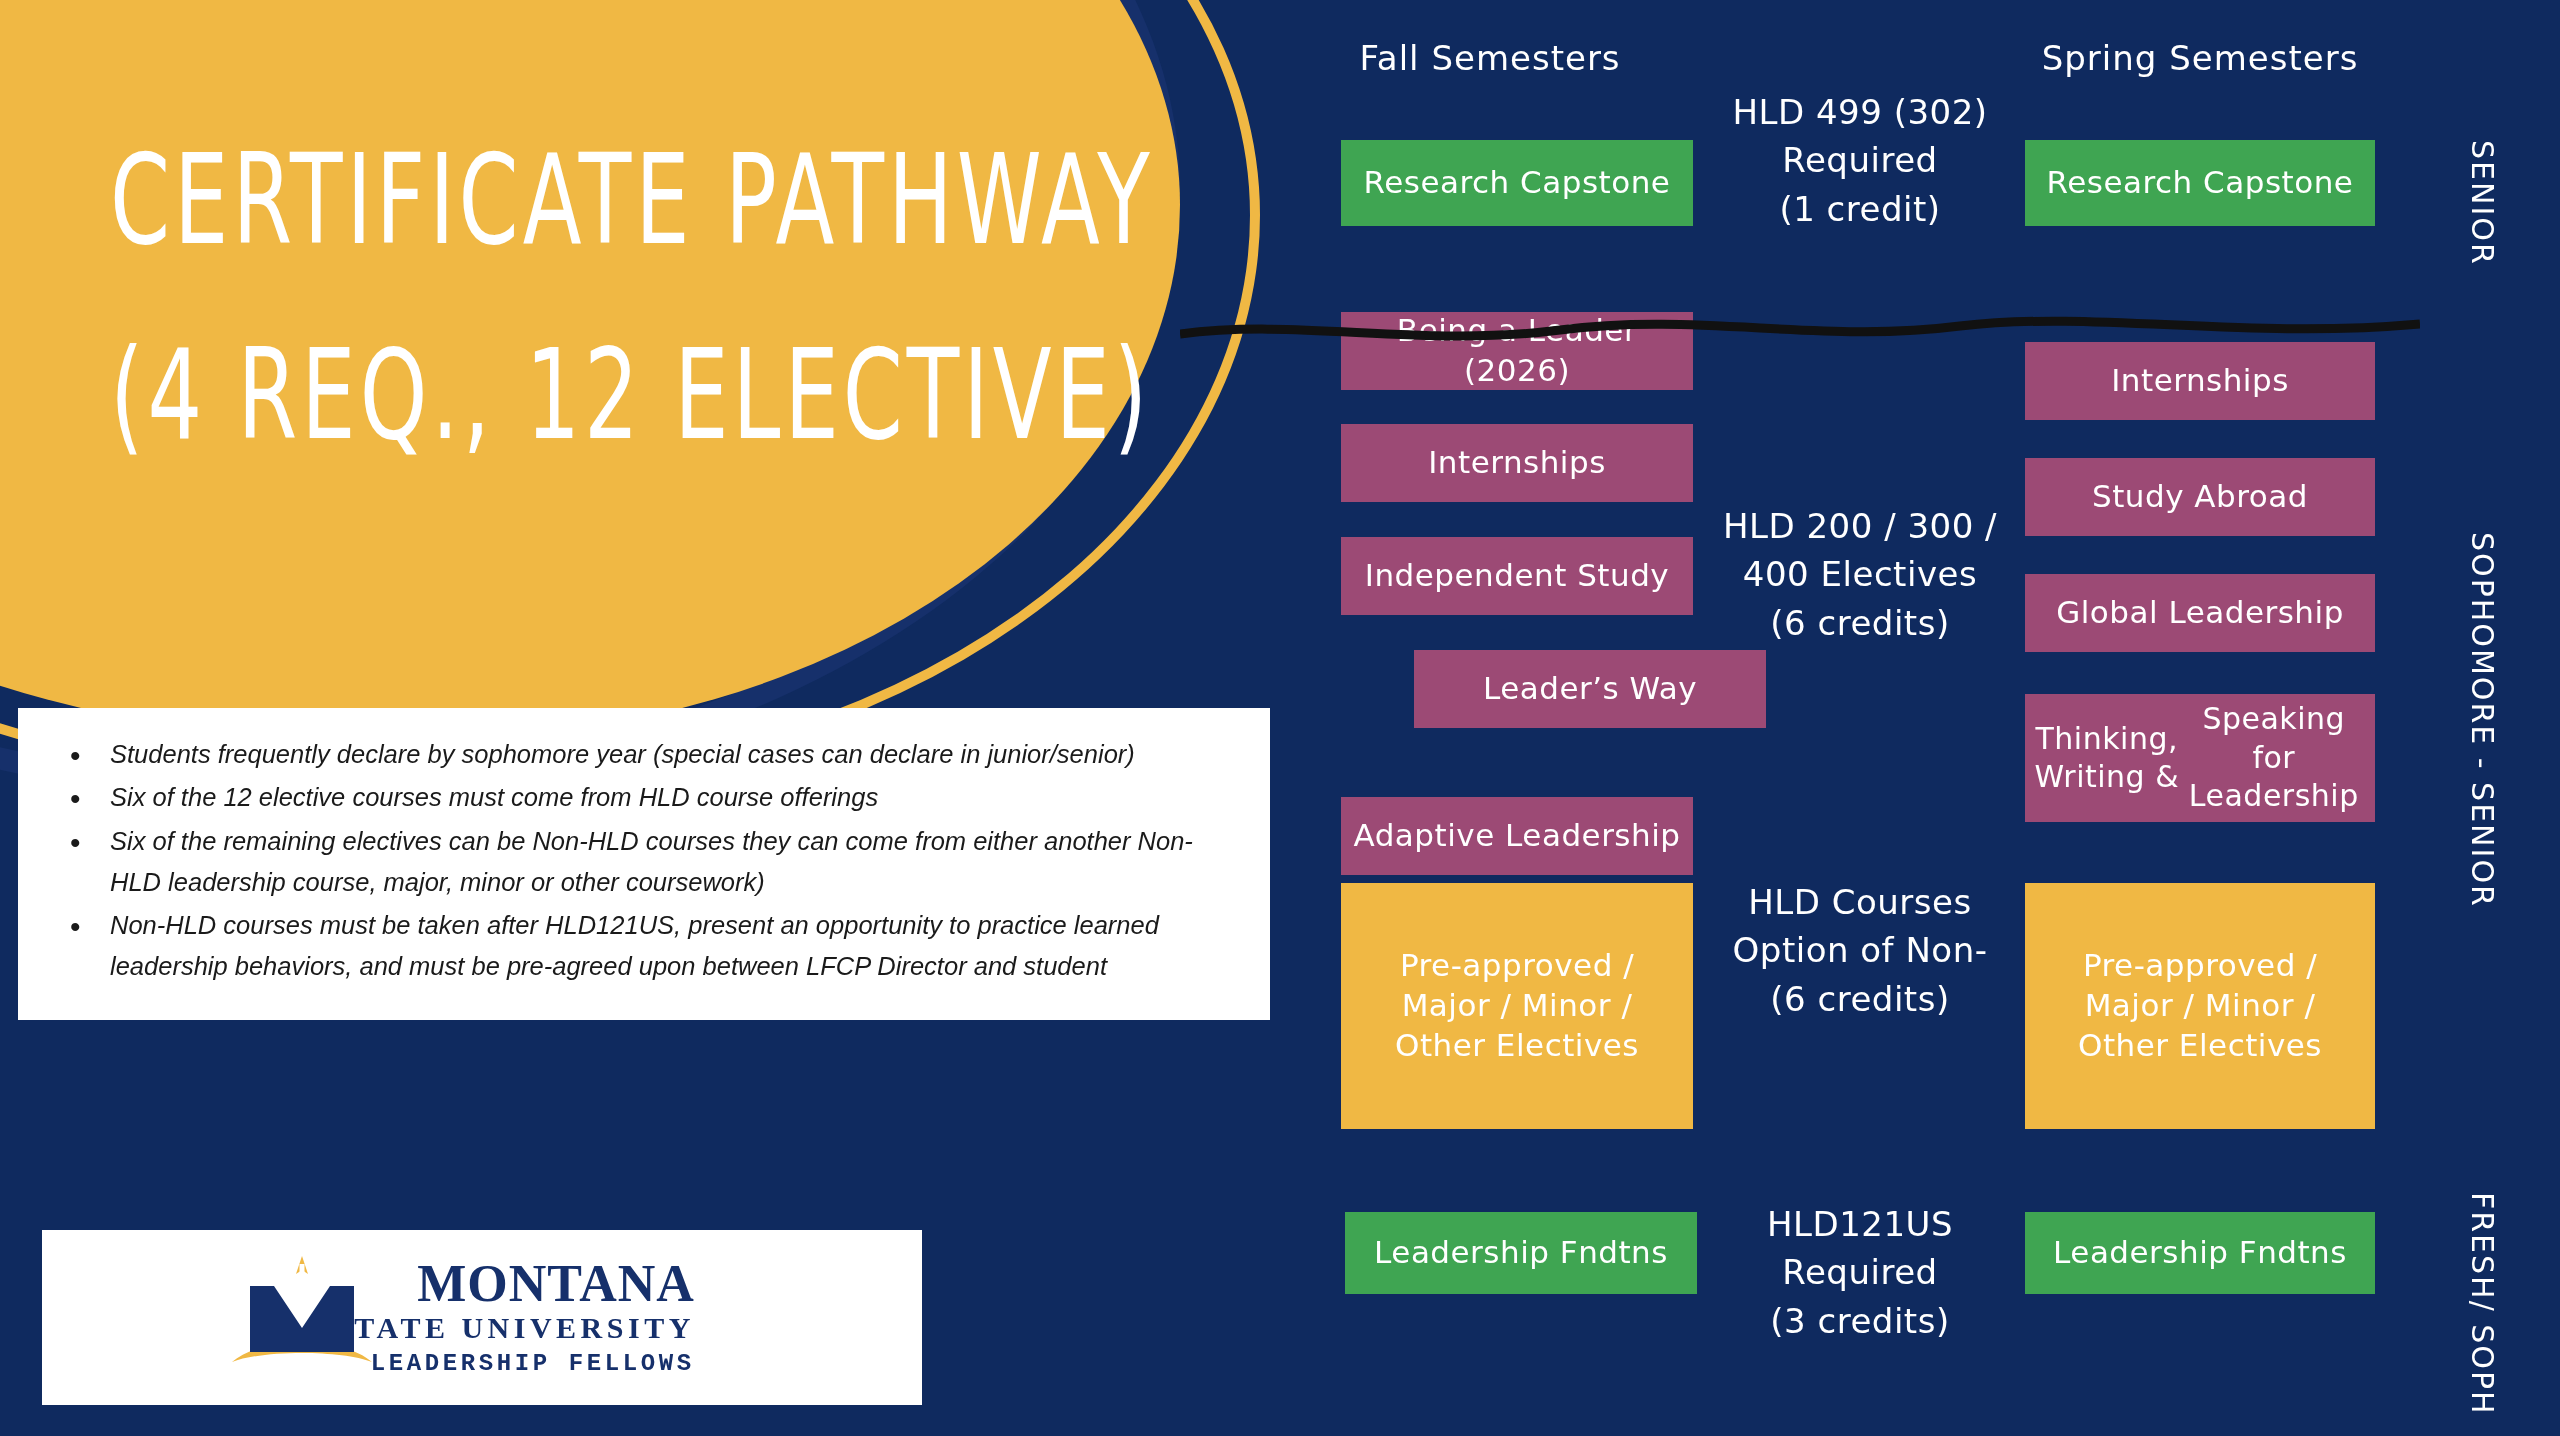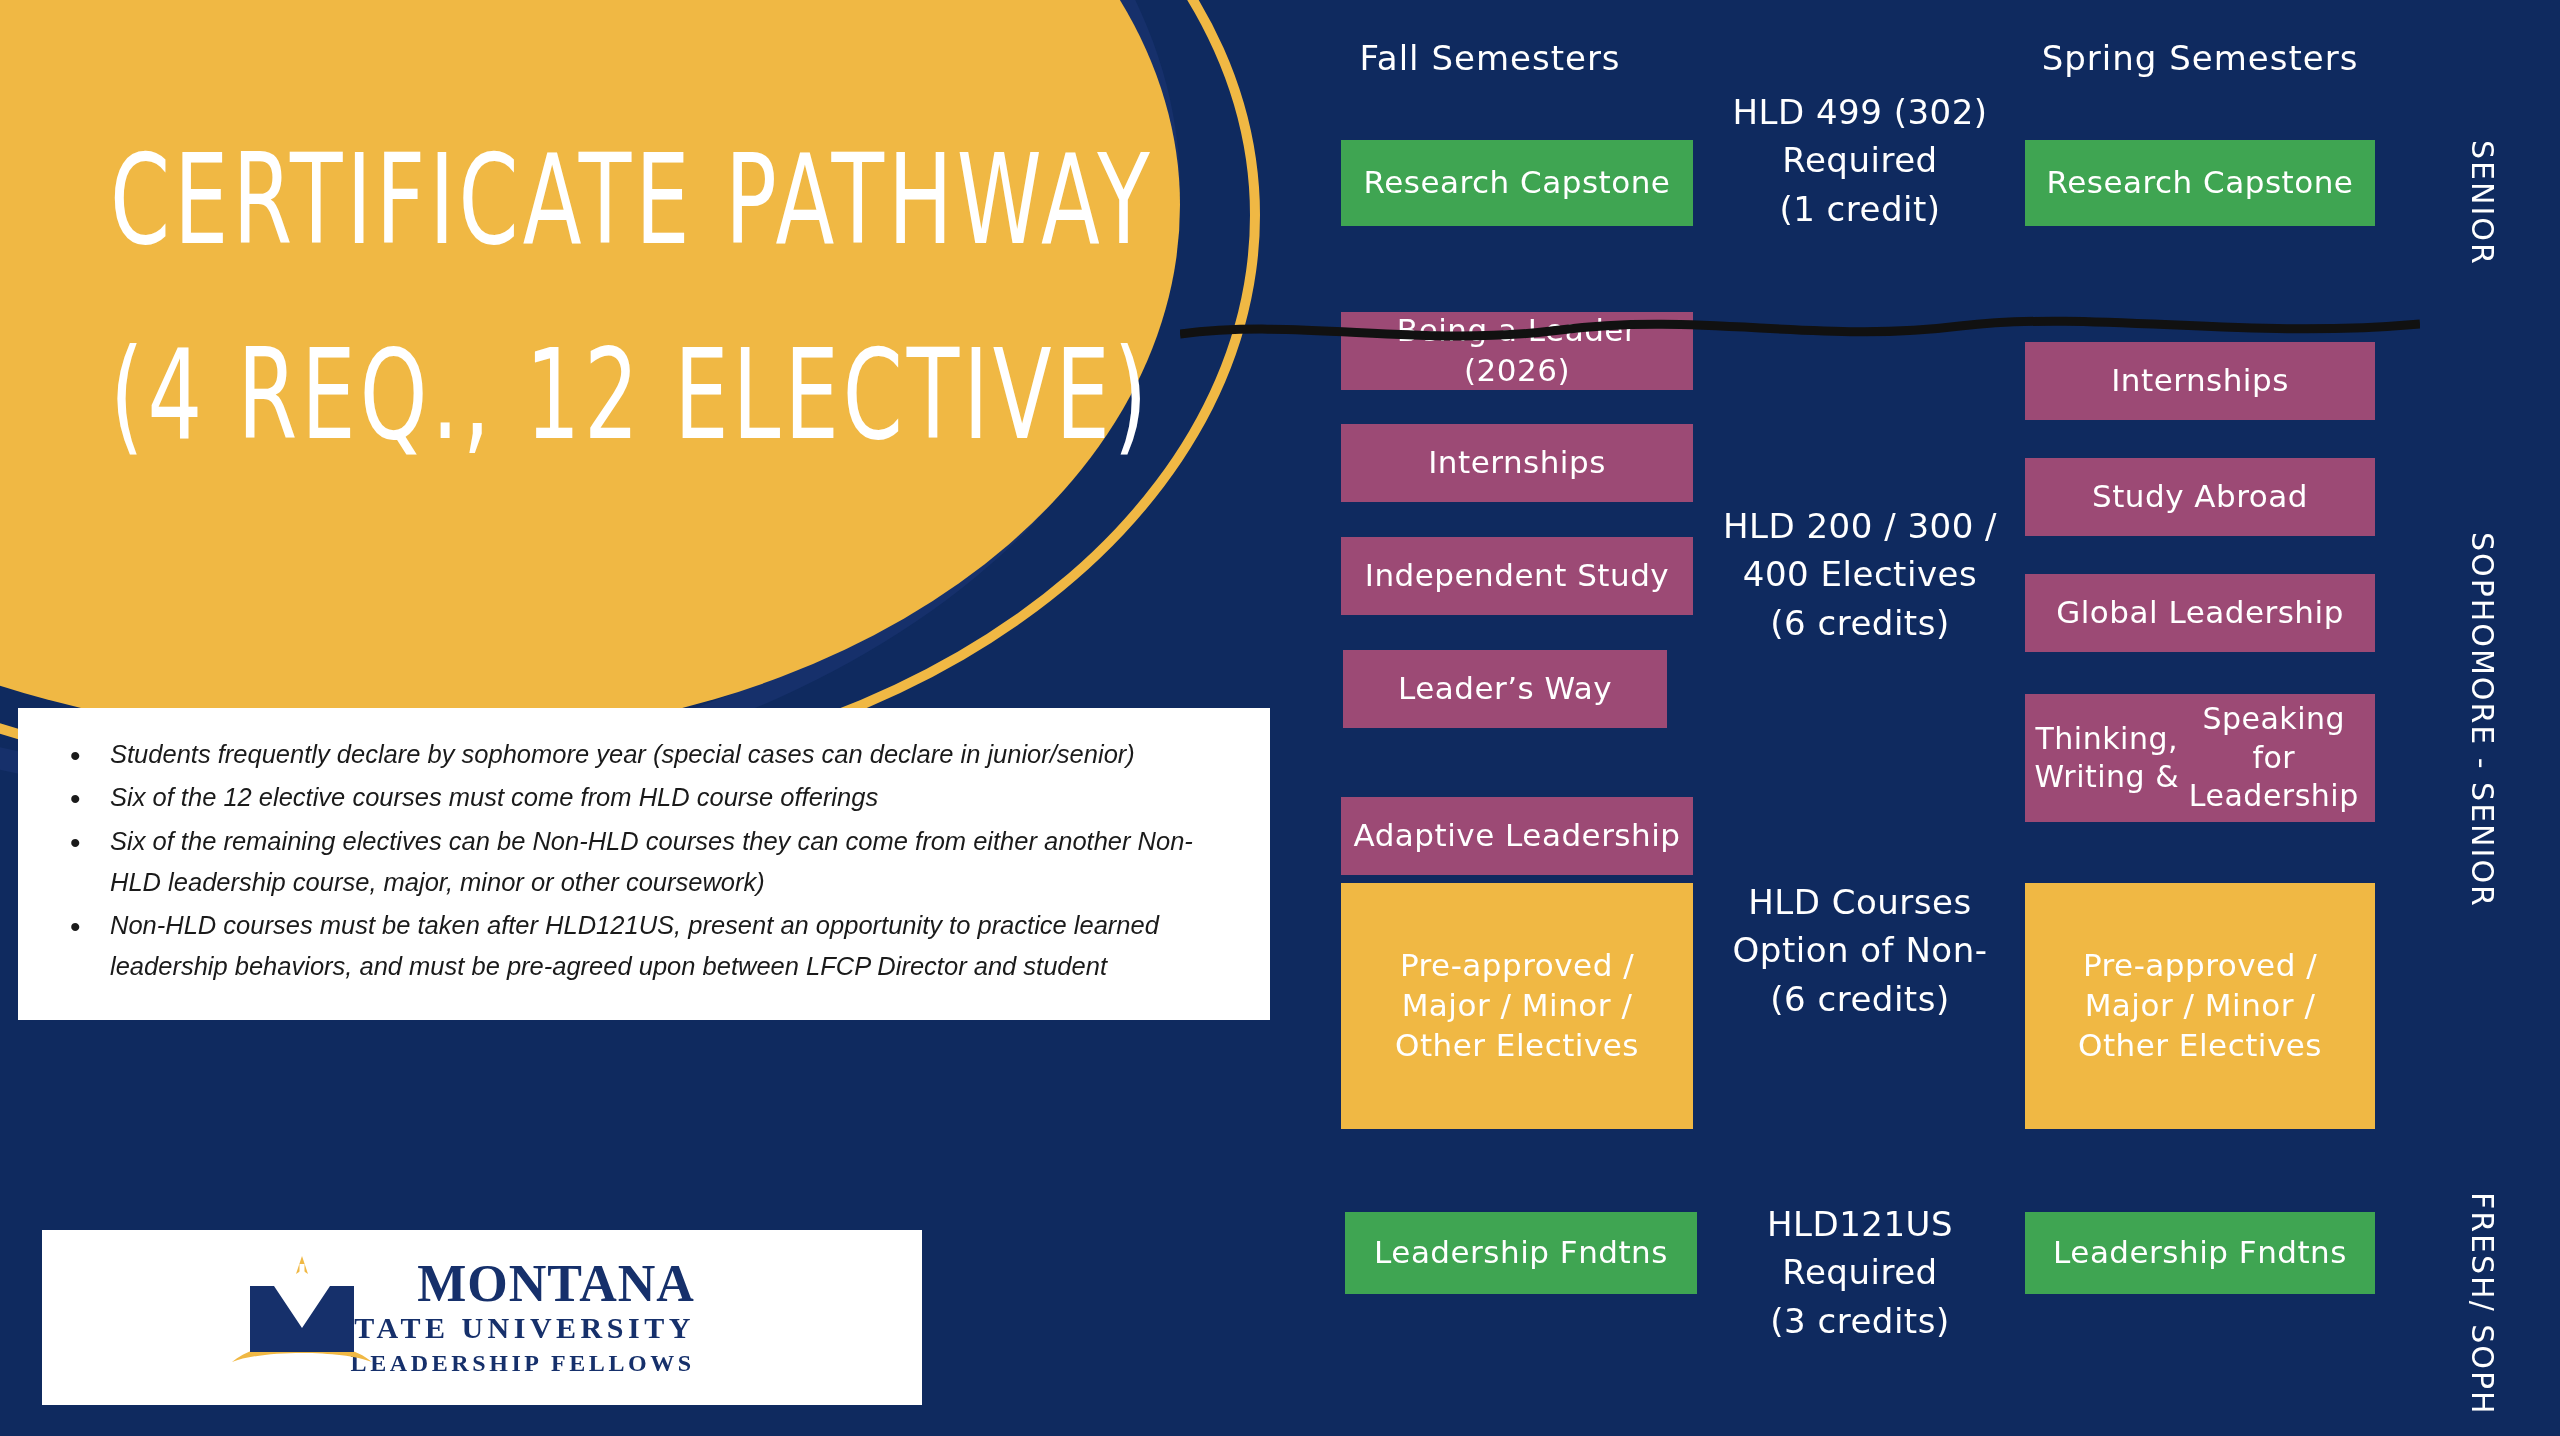--- a/index.html
+++ b/index.html
@@ -118,21 +118,21 @@
   .logo-state {
     font-family: "Liberation Serif", serif;
     font-weight: bold;
     font-size: 30px;
     color: #16306b;
     letter-spacing: 4.5px;
     line-height: 1.2;
     margin-top: 0;
   }
   .logo-fellows {
-    font-family: Liberation Serif, serif;
+    font-family: Liberation Mono, monospace;
     font-weight: bold;
     font-size: 24px;
     color: #16306b;
     letter-spacing: 3.6px;
     margin-top: 4px;
   }
 
   
   .col-head {
     position: absolute;
@@ -242,21 +242,21 @@
   </div>
 
   <div class="box plum" style="left:1341px; top:424px; width:352px; height:78px;">
     <span>Internships</span>
   </div>
 
   <div class="box plum" style="left:1341px; top:537px; width:352px; height:78px;">
     <span>Independent Study</span>
   </div>
 
-  <div class="box plum" style="left:1343px; top:650px; width:324px; height:78px;">
+  <div class="box plum" style="left:1414px; top:650px; width:352px; height:78px;">
     <span>Leader’s Way</span>
   </div>
 
   <div class="box plum" style="left:1341px; top:797px; width:352px; height:78px;">
     <span>Adaptive Leadership</span>
   </div>
 
   <div class="box gold" style="left:1341px; top:883px; width:352px; height:246px; flex-direction:column;">
     <span>Pre-approved /</span>
     <span>Major / Minor /</span>

